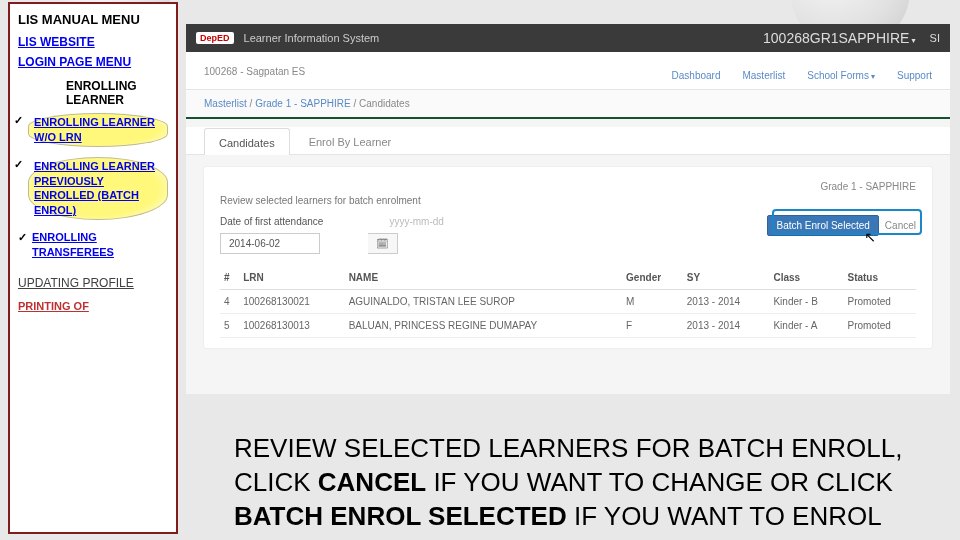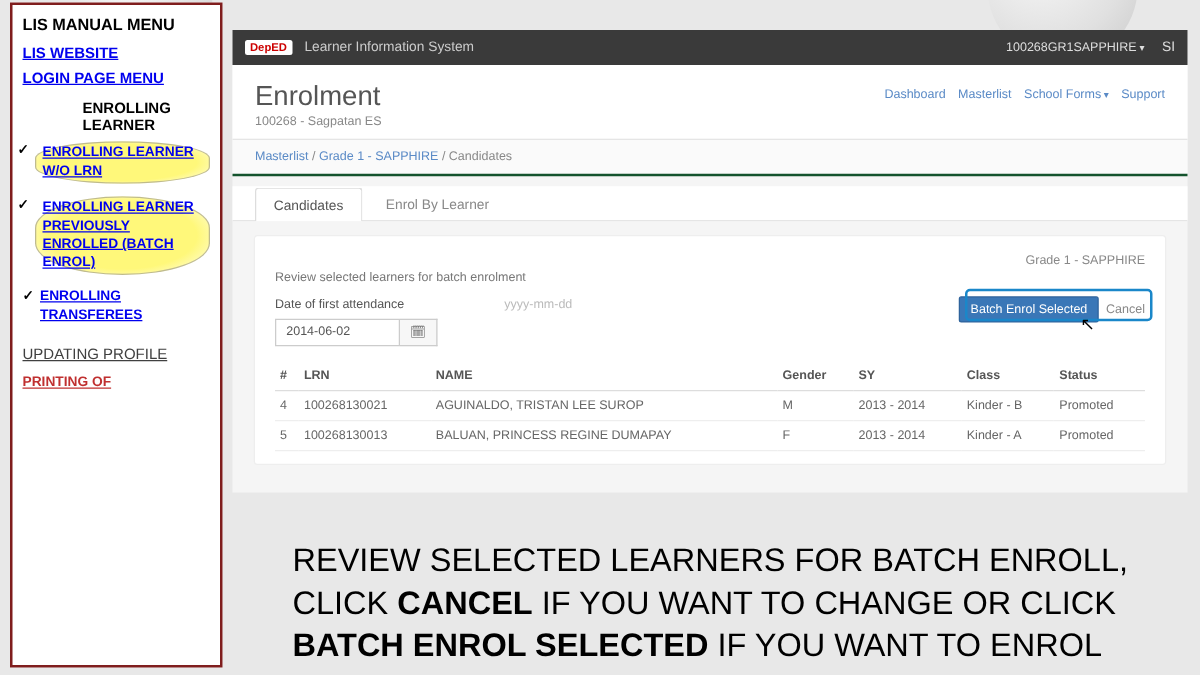--- a/index.html
+++ b/index.html
@@ -15,50 +15,50 @@
   .sidebar li::before { content: "✓"; position: absolute; left: -14px; top: 0; color: #000; text-decoration: none; }
   .sidebar li.highlight { background: radial-gradient(ellipse at center, #fff87a 0%, #fff87a 60%, rgba(255,248,122,0) 100%); border-radius: 50%/40%; padding: 2px 6px; margin-left: 10px; box-shadow: 0 0 0 1px rgba(0,0,100,.25) inset; }
   .sidebar .bottom-link { font-size: 12px; color: #404040; text-decoration: underline; font-weight: normal; margin-top: 16px; display: block; }
   .sidebar .cutoff { color: #c03030; font-size: 11px; font-weight: bold; text-decoration: underline; margin-top: 10px; }
 
   
   .screenshot { position: absolute; left: 186px; top: 24px; width: 764px; height: 370px; background: #f5f5f5; font-family: "Segoe UI", Arial, sans-serif; font-size: 11px; color: #555; }
   .topbar { background: #3a3a3a; color: #ccc; height: 28px; display: flex; align-items: center; padding: 0 10px; font-size: 11px; }
   .topbar .logo { background: #fff; color: #c00; font-weight: bold; font-size: 9px; padding: 1px 4px; border-radius: 2px; margin-right: 10px; }
   .topbar .spacer { flex: 1; }
-  .topbar .user { font-size: 10px; color: #ddd; }
+  .topbar .user { font-size: 14px; color: #ddd; }
   .topbar .user::after { content: " ▾"; font-size: 8px; }
   .topbar .s { margin-left: 14px; color: #ddd; }
 
   .subhead { display: flex; align-items: flex-start; padding: 12px 18px 8px; background: #fff; }
   .subhead .left h1 { font-size: 22px; font-weight: 300; color: #555; }
   .subhead .left .sub { font-size: 10px; color: #888; margin-top: 2px; }
-  .subhead .nav { margin-left: auto; display: flex; gap: 10px; font-size: 10px; color: #5a8ac6; margin-top: 6px; }
+  .subhead .nav { margin-left: auto; display: flex; gap: 22px; font-size: 10px; color: #5a8ac6; margin-top: 6px; }
   .subhead .nav span { cursor: pointer; }
   .subhead .nav span.drop::after { content: "▾"; font-size: 8px; margin-left: 2px; }
 
   .crumbs { background: #fafafa; border-top: 1px solid #e5e5e5; border-bottom: 2px solid #14532d; padding: 8px 18px; font-size: 10px; color: #888; }
   .crumbs .c { color: #5a8ac6; }
 
   .tabs { background: #fff; border-bottom: 1px solid #e5e5e5; padding: 0 18px; display: flex; gap: 4px; margin-top: 8px; }
   .tabs .tab { padding: 8px 14px 6px; font-size: 11px; color: #888; border: 1px solid transparent; border-bottom: none; }
   .tabs .tab.active { border-color: #ddd; border-radius: 3px 3px 0 0; background: #fff; color: #555; position: relative; top: 1px; }
 
   .panel { background: #fff; margin: 12px 18px 0; padding: 14px 16px 10px; border-radius: 2px; box-shadow: 0 0 0 1px #eee; position: relative; }
   .panel h2 { font-size: 15px; font-weight: 400; color: #555; }
   .panel .tag { position: absolute; right: 16px; top: 14px; font-size: 10px; color: #888; }
   .panel .review { font-size: 10px; color: #777; margin-top: 14px; }
   .panel .actions { position: absolute; right: 16px; top: 48px; display: flex; gap: 6px; align-items: center; }
   .panel .btn-primary { background: #3a77b7; color: #fff; border: 1px solid #2e639c; padding: 4px 8px; font-size: 10px; border-radius: 2px; }
   .panel .btn-cancel { font-size: 10px; color: #888; }
   .panel .callout { position: absolute; right: 10px; top: 42px; width: 150px; height: 26px; border: 2px solid #1a87c9; border-radius: 4px; pointer-events: none; }
   .panel .cursor { position: absolute; right: 56px; top: 62px; font-size: 14px; color: #000; }
-  .panel .field-row { display: flex; align-items: center; margin-top: 10px; gap: 20px; font-size: 10px; color: #555; }
+  .panel .field-row { display: flex; align-items: center; margin-top: 10px; gap: 6px; font-size: 10px; color: #555; }
   .panel .field-row .ph { color: #bbb; font-size: 10px; margin-left: 60px; }
-  .panel .date-box { display: flex; margin-top: 6px; }
+  .panel .date-box { display: flex; margin-top: 6px; gap: 48px; }
   .panel .date-box .val { border: 1px solid #ccc; padding: 4px 8px; font-size: 10px; width: 100px; }
   .panel .date-box .cal { border: 1px solid #ccc; border-left: none; padding: 4px 8px; font-size: 10px; background: #f7f7f7; }
 
   table.learners { width: 100%; border-collapse: collapse; margin-top: 12px; font-size: 10px; }
   table.learners th { text-align: left; font-weight: bold; color: #555; border-bottom: 1px solid #ddd; padding: 6px 4px; }
   table.learners td { border-bottom: 1px solid #eee; padding: 6px 4px; color: #666; }
 
   
   .instruction { position: absolute; left: 234px; top: 432px; width: 700px; font-size: 26px; font-family: Arial, sans-serif; color: #000; line-height: 1.3; }
   .instruction b { font-weight: bold; }
@@ -92,21 +92,20 @@
   <div class="topbar">
     <span class="logo">DepED</span>
     <span>Learner Information System</span>
     <span class="spacer"></span>
     <span class="user">100268GR1SAPPHIRE</span>
     <span class="s">SI</span>
   </div>
 
   <div class="subhead">
     <div class="left">
-      <h1>Enrolment</h1>
       <div class="sub">100268 - Sagpatan ES</div>
     </div>
     <div class="nav">
       <span>Dashboard</span>
       <span>Masterlist</span>
       <span class="drop">School Forms</span>
       <span>Support</span>
     </div>
   </div>
 

